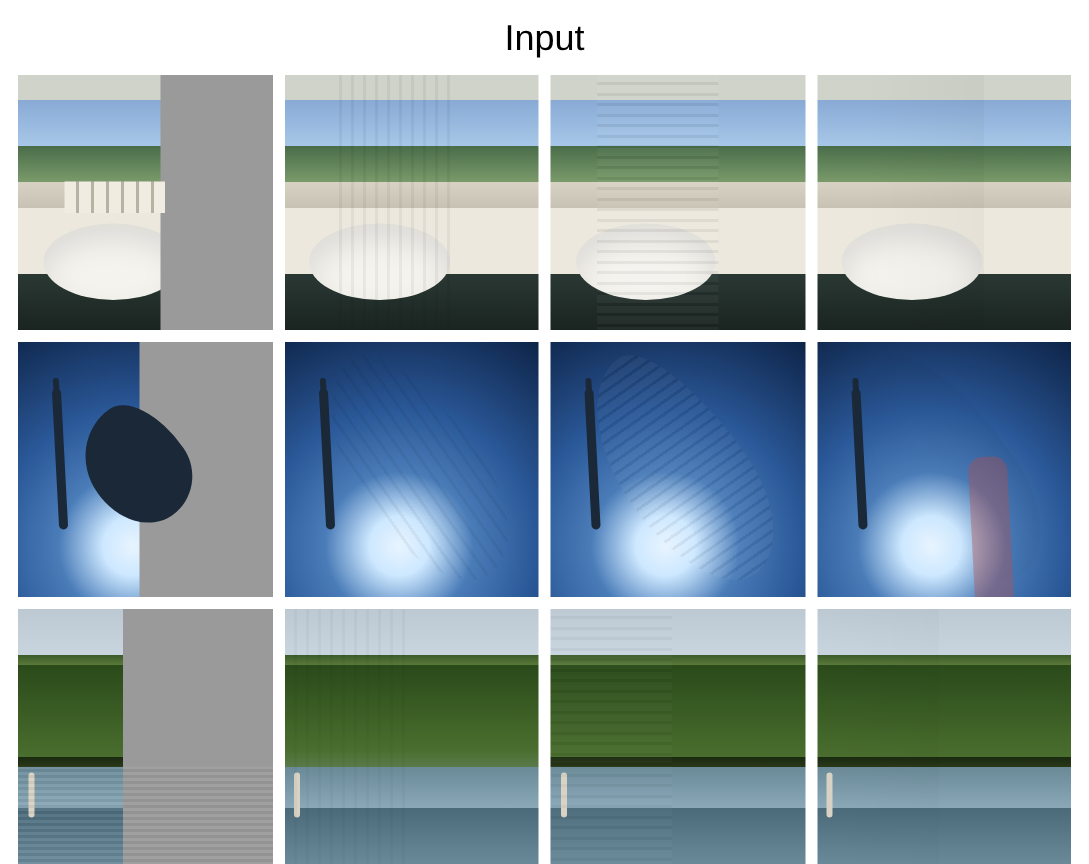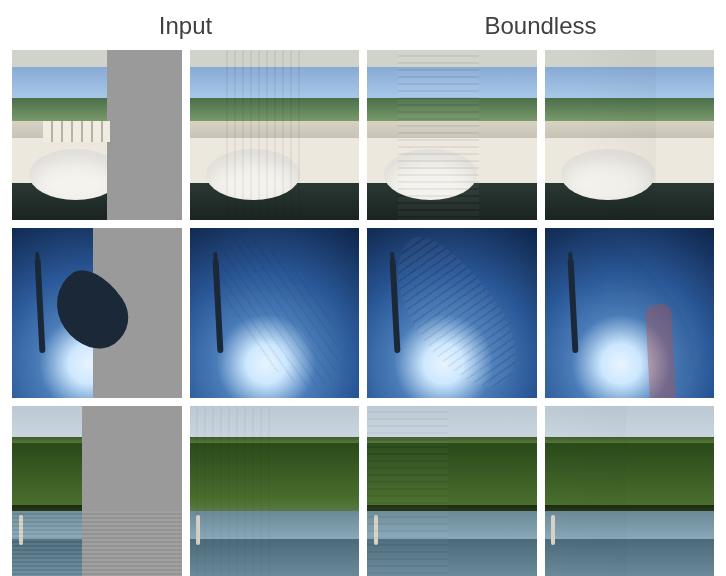--- a/index.html
+++ b/index.html
@@ -20,21 +20,21 @@
     }
     .header-row {
       display: flex;
       margin-bottom: 6px;
     }
     .header-cell {
       flex: 1;
       text-align: center;
       font-size: 24px;
       font-weight: 400;
-      color: #404040;
+      color: #000000;
       padding: 4px 0;
     }
     .image-row {
       display: flex;
       margin-bottom: 8px;
     }
     .image-cell {
       flex: 1;
       height: 170px;
       padding: 0 4px;
@@ -194,21 +194,20 @@
         #4a6a7a 78%, #6a8a9a 100%);
     }
   </style>
 </head>
 <body>
 
 <div class="figure">
 
   <div class="header-row">
     <div class="header-cell">Input</div>
-    <div class="header-cell">Boundless</div>
   </div>
 
   <div class="image-row">
     <div class="image-cell">
       <div class="mock-img bathroom">
         <div class="mask-right mask-r1"></div>
       </div>
     </div>
     <div class="image-cell">
       <div class="mock-img bathroom ext-deepfill"></div>

